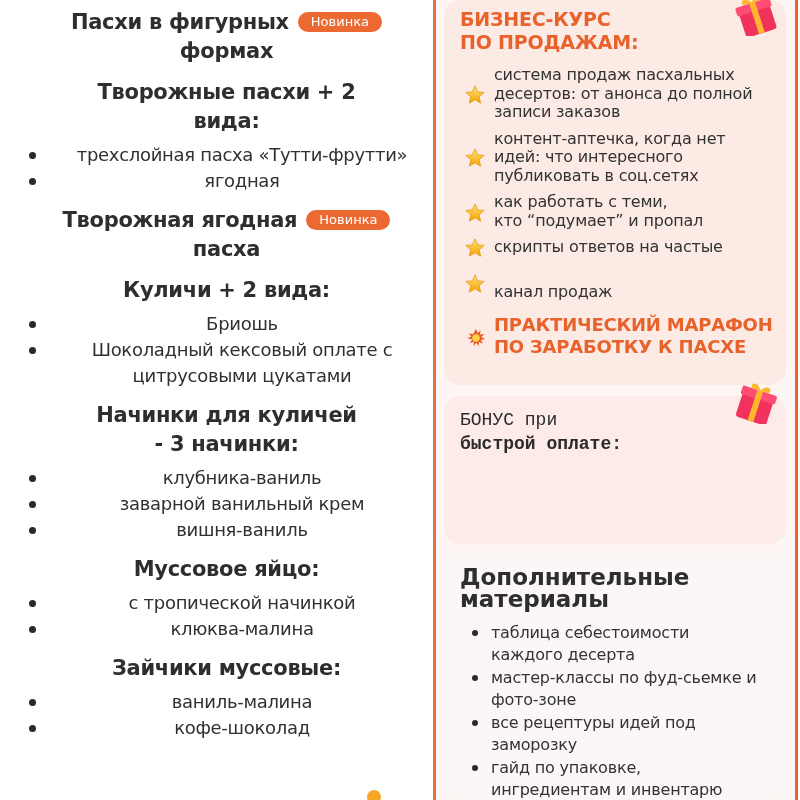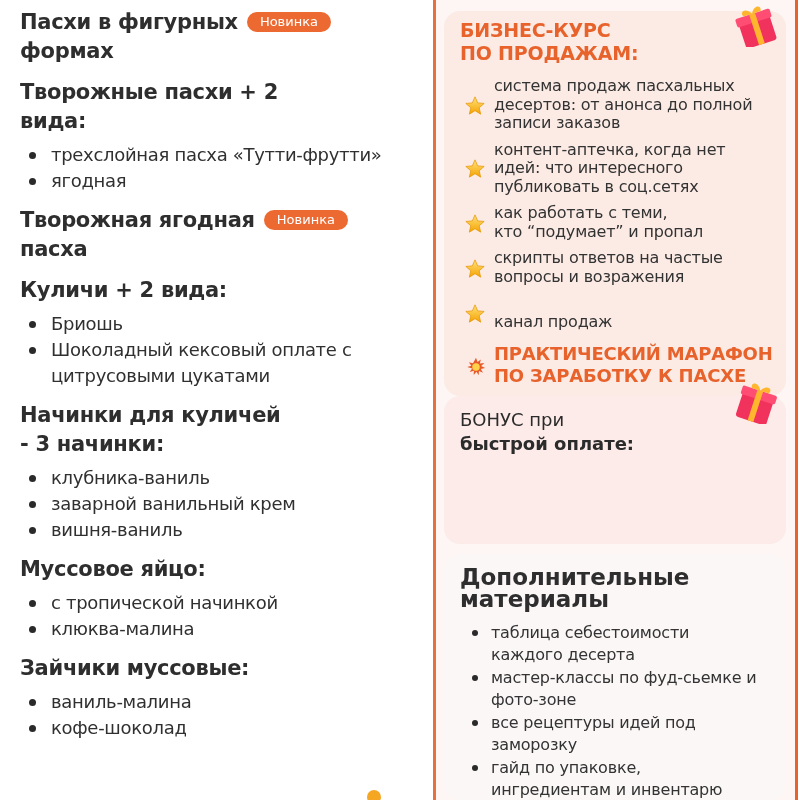--- a/index.html
+++ b/index.html
@@ -1,21 +1,21 @@
 <!DOCTYPE html>
 <html><head>
   <meta charset="utf-8">
   <style>
     * { box-sizing: border-box; margin: 0; padding: 0; }
     html, body { width: 800px; height: 800px; overflow: hidden; background: #ffffff; }
     body { font-family: "DejaVu Sans", sans-serif; color: #2d2d2d; position: relative; }
 
     .left-col {
       position: absolute; left: 0; top: 0; width: 433px; height: 800px;
-      background: #ffffff; padding: 8px 0 16px 20px;
+      background: #ffffff; padding: 8px 0 16px 20px; text-align: center;
     }
     .divider {
       position: absolute; left: 433px; top: 0; width: 3px; height: 800px; background: #e86f3e;
     }
     .right-col {
       position: absolute; left: 436px; top: 0; width: 362px; height: 800px;
       background: #fdf6f4;
     }
     .right-border {
       position: absolute; right: 0; top: 0; width: 3px; height: 800px; background: #e8622c;
@@ -38,21 +38,21 @@
       color: #303030; letter-spacing: -0.3px;
     }
     ul.bl li .dot {
       position: absolute; left: 9px; top: 10px; width: 7px; height: 7px;
       border-radius: 50%; background: #2a2a2a;
     }
 
     .card {
       position: absolute; left: 8px; width: 342px; border-radius: 16px;
     }
-    .card1 { top: 11px; height: 385px; background: #fcebe5; padding: 8px 12px 0 16px; }
+    .card1 { top: 0; height: 385px; background: #fcebe5; padding: 8px 12px 0 16px; }
     .card2 { top: 396px; height: 148px; background: #fcebe8; padding: 12px 12px 0 16px; }
     .card3 { top: 554px; height: 246px; background: #fcf7f7; padding: 12px 12px 0 16px; }
 
     .orange-title {
       color: #e8622c; font-weight: bold; font-size: 19px; line-height: 23px; letter-spacing: -0.2px;
     }
     .star-list { list-style: none; margin-top: 12px; }
     .star-list li {
       position: relative; padding-left: 34px; font-size: 16px; line-height: 18.5px;
       color: #333; margin-bottom: 8px; letter-spacing: -0.2px;
@@ -61,21 +61,21 @@
       position: absolute; left: 4px; top: 50%; margin-top: -10px;
       width: 22px; height: 22px;
     }
     .marathon {
       position: relative; padding-left: 34px; margin-top: 12px;
       color: #e8622c; font-weight: bold; font-size: 18px; line-height: 22px; letter-spacing: -0.2px;
     }
     .boom-icon { position: absolute; left: 6px; top: 14px; width: 20px; height: 20px; }
 
     .dark-title { font-size: 23px; font-weight: bold; color: #2e2e2e; line-height: 22px; }
-    .card2 .dark-title { font-weight: normal; font-size: 18px; line-height: 24px; color: #2b2b2b; }
+    .card2 .dark-title { font-weight: normal; font-size: 18px; line-height: 24px; color: #2b2b2b; font-family: Liberation Mono, monospace; }
     ul.bl2 { list-style: none; margin-top: 8px; }
     ul.bl2 li {
       position: relative; padding-left: 31px; font-size: 16px; line-height: 21px;
       color: #333; letter-spacing: -0.2px;
     }
     ul.bl2 li .dot {
       position: absolute; left: 12px; top: 8px; width: 6px; height: 6px; border-radius: 50%; background: #2a2a2a;
     }
     .card3 ul.bl2 li { margin-bottom: 2px; line-height: 21.5px; }
 
@@ -186,21 +186,21 @@
       <li>
         <svg class="star-icon" viewBox="0 0 24 24">
             <path d="M12 2l2.9 6.6 7.1.6-5.4 4.7 1.6 7-6.2-3.8-6.2 3.8 1.6-7L2 9.2l7.1-.6z" fill="url(#sg)" stroke="#e59400" stroke-width="0.8"></path>
           </svg>
         <span>как работать с теми,</span><br><span>кто “подумает” и пропал</span>
       </li>
       <li>
         <svg class="star-icon" viewBox="0 0 24 24">
             <path d="M12 2l2.9 6.6 7.1.6-5.4 4.7 1.6 7-6.2-3.8-6.2 3.8 1.6-7L2 9.2l7.1-.6z" fill="url(#sg)" stroke="#e59400" stroke-width="0.8"></path>
           </svg>
-        <span>скрипты ответов на частые</span><br><span>вопросы и возражения</span>
+        <span>скрипты ответов на частые</span><br>
       </li>
       <li>
         <svg class="star-icon" viewBox="0 0 24 24">
             <path d="M12 2l2.9 6.6 7.1.6-5.4 4.7 1.6 7-6.2-3.8-6.2 3.8 1.6-7L2 9.2l7.1-.6z" fill="url(#sg)" stroke="#e59400" stroke-width="0.8"></path>
           </svg>
         <br><span>канал продаж</span>
       </li>
     </ul>
     <div class="marathon">
       <svg class="boom-icon" viewBox="0 0 24 24">

